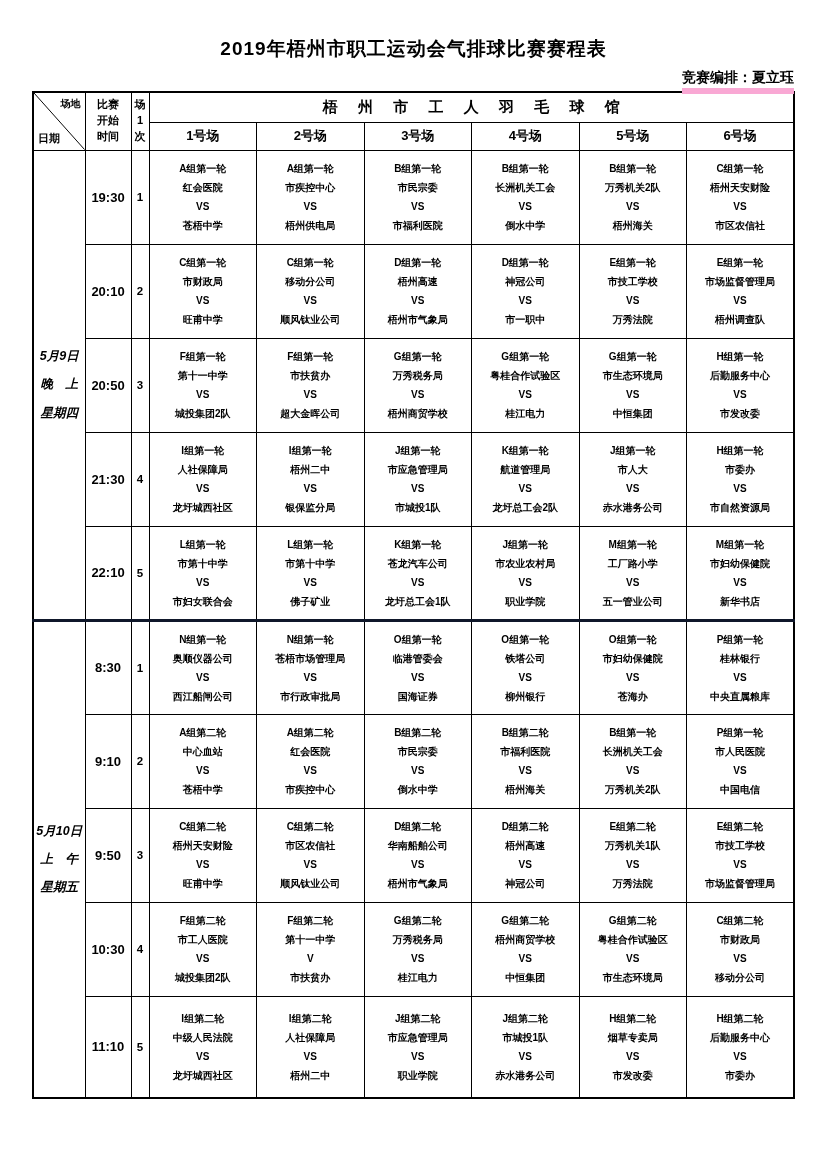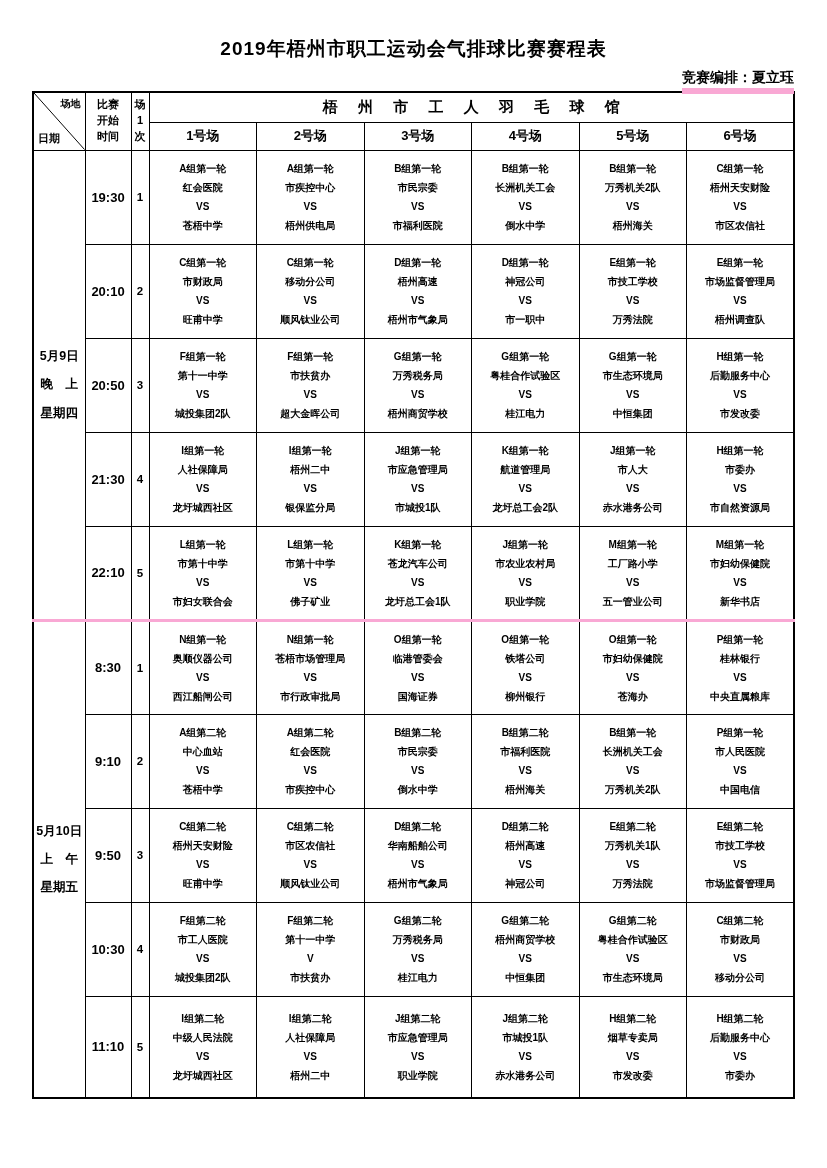--- a/index.html
+++ b/index.html
@@ -30,26 +30,26 @@
   tr.hdr1 { height:30px; } tr.hdr2 { height:28px; }
   .venue-cell { font-size:15px; letter-spacing:1.35em; text-indent:1.35em; white-space:nowrap; }
   .court-header { font-size:13px; }
   .corner-cell { position:relative; }
   .corner-cell svg { position:absolute; left:0; top:0; width:100%; height:100%; }
   .corner-top { position:absolute; top:4px; right:4px; font-size:10px; }
   .corner-bottom { position:absolute; bottom:4px; left:4px; font-size:11px; }
   .time-header, .session-header { white-space:pre-line; font-size:11px; line-height:1.45;margin-top:24px; }
   tbody tr { height:94px; }
   tbody tr:last-child { height:102px; }
-  .date-cell { white-space:pre-line; font-size:12.5px; line-height:2.25; }
+  .date-cell { white-space:pre-line; font-size:12.5px; line-height:2.25;font-style:italic; }
   .time-cell { font-size:13px; }
   .no-cell { font-size:11.5px; }
   .match-cell { font-size:10px; }
   .match-cell div { line-height:19px; white-space:nowrap; }
-  tr.day-sep td { border-top:3px solid #f9a8d4; }
+  tr.day-sep td { border-top:3px solid #0f172a; }
 </style>
 </head>
 <body>
 
 <div class="page-title">2019年梧州市职工运动会气排球比赛赛程表</div>
 
 <div class="arranger-row">
   <span class="arranger">竞赛编排：夏立珏</span>
 </div>
 

